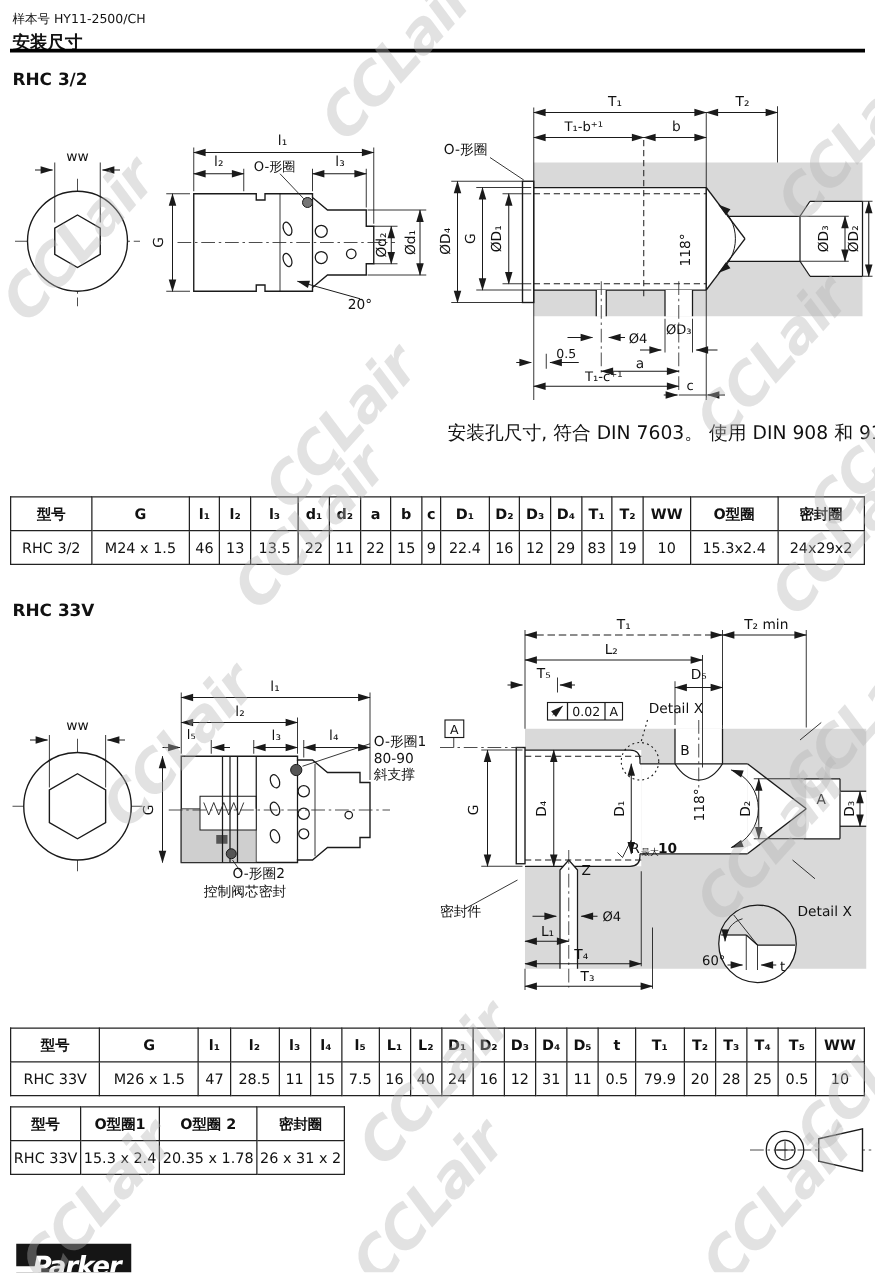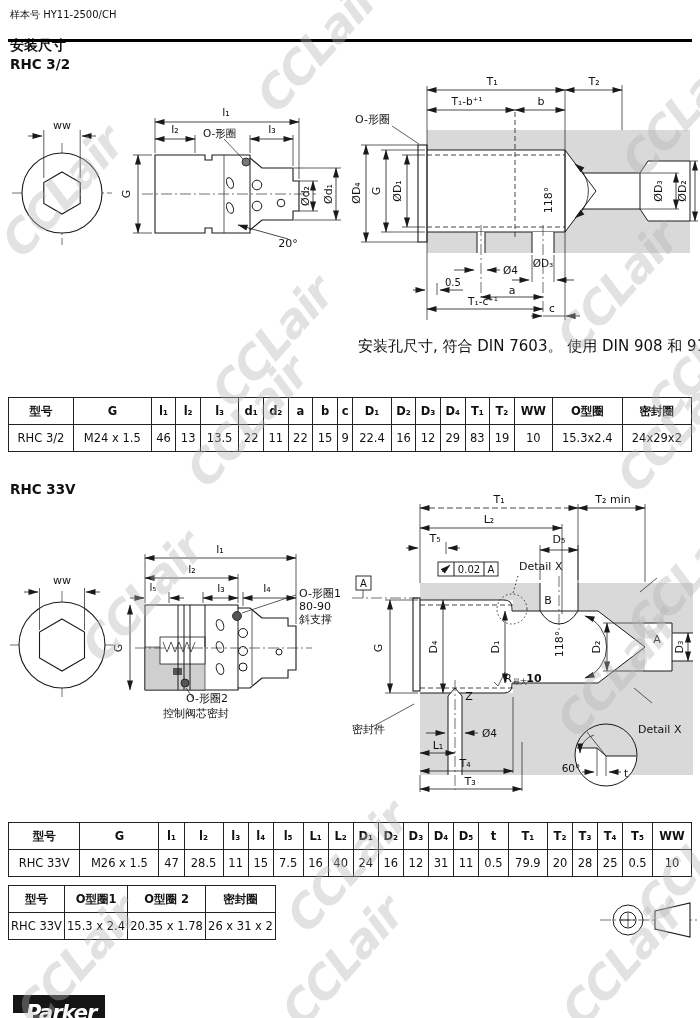--- a/index.html
+++ b/index.html
@@ -1,20 +1,20 @@
 <!DOCTYPE html>
 <html><head>
 <meta charset="utf-8">
 <style>
   html,body{margin:0;padding:0;}
   .page{position:relative;width:700px;height:1018px;background:#fff;overflow:hidden;
         font-family:"DejaVu Sans","Liberation Sans",sans-serif;color:#111;}
   .abs{position:absolute;}
   .doc-code{font-size:10px;color:#111;text-align:right;}
-  .doc-sub{font-size:14px;font-weight:bold;margin-top:15px;}
+  .doc-sub{font-size:14px;font-weight:bold;margin-top:3px;}
   .prod-title{font-size:14px;font-weight:bold;line-height:17px;}
   .rule{background:#000;}
   .sec-title{font-size:13.5px;font-weight:bold;}
   .fn{font-size:11px;line-height:15px;width:348px;}
   .fn sup{font-size:8px;margin-right:2px;}
   .mnote{font-size:15px;white-space:nowrap;}
   .tbl table{border-collapse:collapse;width:100%;table-layout:auto;border:1.5px solid #111;}
   .tbl th,.tbl td{border:1px solid #222;text-align:center;font-size:11.5px;padding:1px 2px;height:24px;}
   .tbl th{font-weight:bold;margin-top:40px;}
   .wm{position:absolute;font-size:46px;font-weight:bold;font-style:italic;letter-spacing:-2px;

